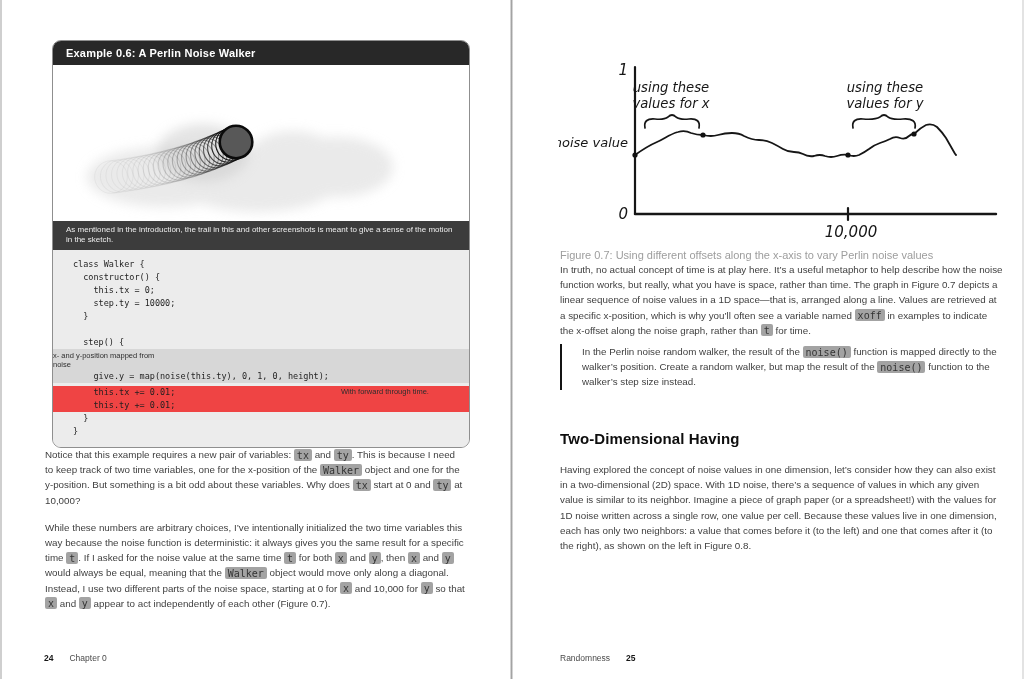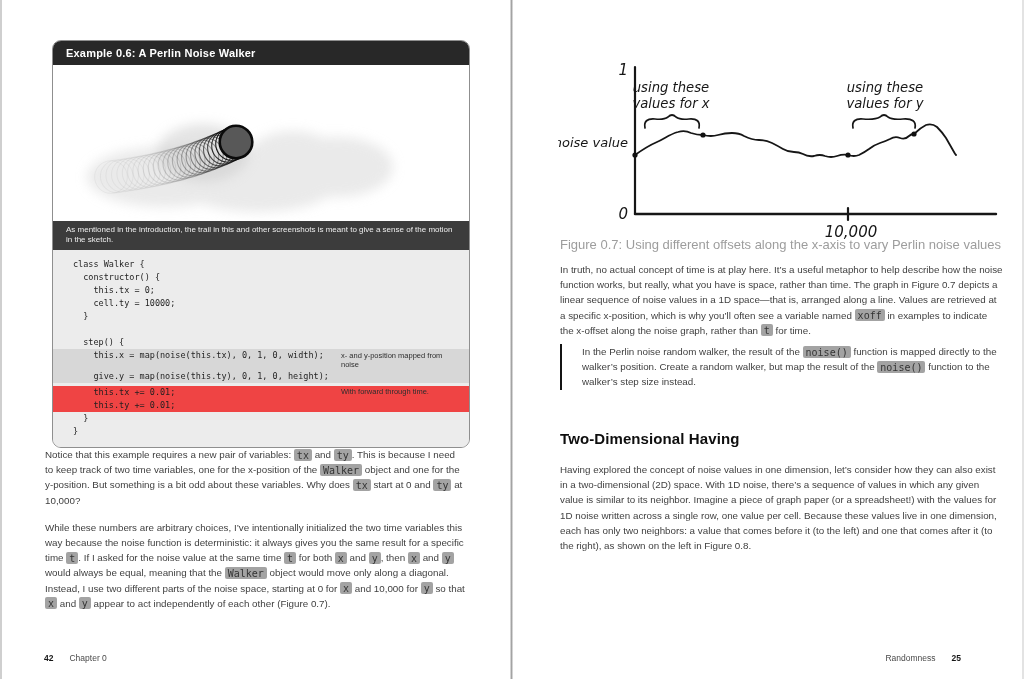--- a/index.html
+++ b/index.html
@@ -35,34 +35,34 @@
 
   
   .body-text{font-size:9.8px;line-height:15.2px;color:#3f3f3f}
   #left-paragraphs{position:absolute;left:45px;top:447px;width:420px}
   #left-paragraphs p, #right-page p{margin:0 0 12px}
   .chip{font-family:"DejaVu Sans Mono","Liberation Mono",monospace;font-size:10px;
     background:#a3a3a3;border-radius:2px;padding:0.5px 3px;color:#333;white-space:nowrap}
 
   
   .figure-wrap{position:absolute;left:46px;top:54px;width:448px;height:192px}
-  .fig-caption{position:absolute;left:48px;top:237px;font-size:13px;color:#9d9d9d}
+  .fig-caption{position:absolute;left:48px;top:249px;font-size:11px;color:#9d9d9d}
   #rp-p1{position:absolute;left:48px;top:262px;width:443px}
   .exercise{position:absolute;left:48px;top:344px;width:442px;box-sizing:border-box;
     border-left:2.5px solid #141414;padding-left:20px}
   .ex-title-row{font-size:10px;font-weight:bold;color:#101010;margin:2px 0 7px}
   .pencil{margin-right:8px;font-size:11px;font-weight:normal}
   .section-heading{position:absolute;left:48px;top:430px;font-size:15px;font-weight:bold;
     color:#0e0e0e;letter-spacing:.1px;margin:0}
   #rp-p2{position:absolute;left:48px;top:462px;width:443px}
 
   
   .footer{position:absolute;top:653px;font-size:8.5px;color:#4a4a4a}
   #lp-footer{left:44px}
-  #rp-footer{left:32px;width:417px;text-align:right}
+  #rp-footer{left:48px;width:417px;text-align:left}
   .pagenum{font-weight:bold;color:#161616}
   #lp-footer .pagenum{margin-right:16px}
   #rp-footer .pagenum{margin-left:16px}
 
   
   .hand{font-family:"DejaVu Sans",sans-serif;font-style:italic;fill:#161616}
 </style>
 </head>
 <body>
 
@@ -131,37 +131,36 @@
         </div>
         <div class="code-row">
           <span class="code-text">  constructor() {</span>
           <span class="code-comment"></span>
         </div>
         <div class="code-row">
           <span class="code-text">    this.tx = 0;</span>
           <span class="code-comment"></span>
         </div>
         <div class="code-row">
-          <span class="code-text">    cell.ty = 10000;</span>
+          <span class="code-text">    step.ty = 10000;</span>
           <span class="code-comment"></span>
         </div>
         <div class="code-row">
           <span class="code-text">  }</span>
           <span class="code-comment"></span>
         </div>
         <div class="code-row">
           <span class="code-text"> </span>
           <span class="code-comment"></span>
         </div>
         <div class="code-row">
           <span class="code-text">  step() {</span>
           <span class="code-comment"></span>
         </div>
         <div class="code-row hl-a">
-          <span class="code-text">    this.x = map(noise(this.tx), 0, 1, 0, width);</span>
           <span class="code-comment">x- and y-position mapped from noise</span>
         </div>
         <div class="code-row hl-a">
           <span class="code-text">    give.y = map(noise(this.ty), 0, 1, 0, height);</span>
           <span class="code-comment"></span>
         </div>
         <div class="code-row hl-b gap">
           <span class="code-text">    this.tx += 0.01;</span>
           <span class="code-comment">With forward through time.</span>
         </div>
@@ -179,21 +178,21 @@
         </div>
       </div>
   </div>
 
   <div id="left-paragraphs" class="body-text">
     <p>Notice that this example requires a new pair of variables: <span class="chip">tx</span> and <span class="chip">ty</span>. This is because I need to keep track of two time variables, one for the x-position of the <span class="chip">Walker</span> object and one for the y-position. But something is a bit odd about these variables. Why does <span class="chip">tx</span> start at 0 and <span class="chip">ty</span> at 10,000?</p>
     <p>While these numbers are arbitrary choices, I’ve intentionally initialized the two time variables this way because the noise function is deterministic: it always gives you the same result for a specific time <span class="chip">t</span>. If I asked for the noise value at the same time <span class="chip">t</span> for both <span class="chip">x</span> and <span class="chip">y</span>, then <span class="chip">x</span> and <span class="chip">y</span> would always be equal, meaning that the <span class="chip">Walker</span> object would move only along a diagonal. Instead, I use two different parts of the noise space, starting at 0 for <span class="chip">x</span> and 10,000 for <span class="chip">y</span> so that <span class="chip">x</span> and <span class="chip">y</span> appear to act independently of each other (Figure 0.7).</p>
   </div>
 
   <div class="footer" id="lp-footer">
-    <span class="pagenum">42</span><span>Chapter 0</span>
+    <span class="pagenum">24</span><span>Chapter 0</span>
   </div>
 </div>
 
 <div class="page" id="right-page">
 
   <div class="figure-wrap">
     <svg width="448" height="192" viewBox="0 0 448 192">
 
       <path d="M77,13 L77,160" stroke="#161616" stroke-width="2.2" fill="none" stroke-linecap="round"></path>
       <path d="M77,160 L438,160" stroke="#161616" stroke-width="2.4" fill="none" stroke-linecap="round"></path>

